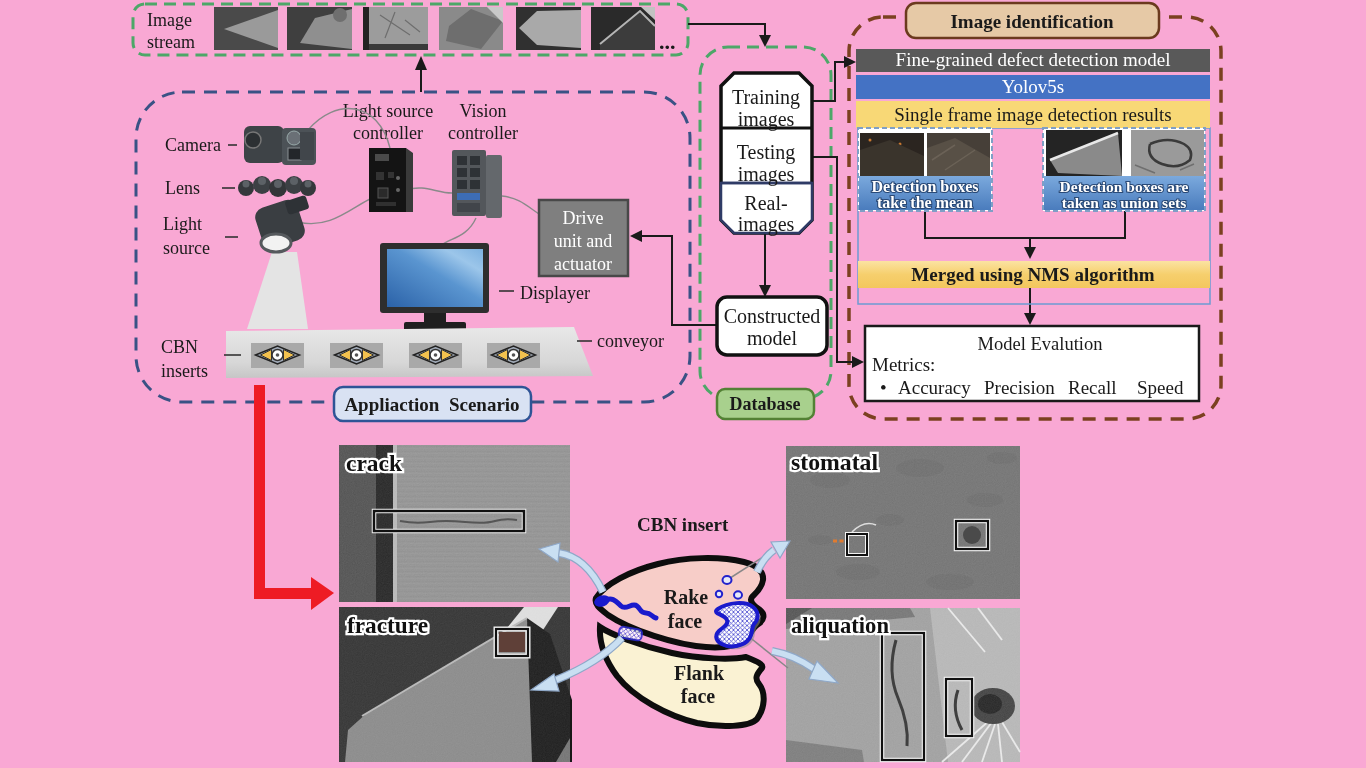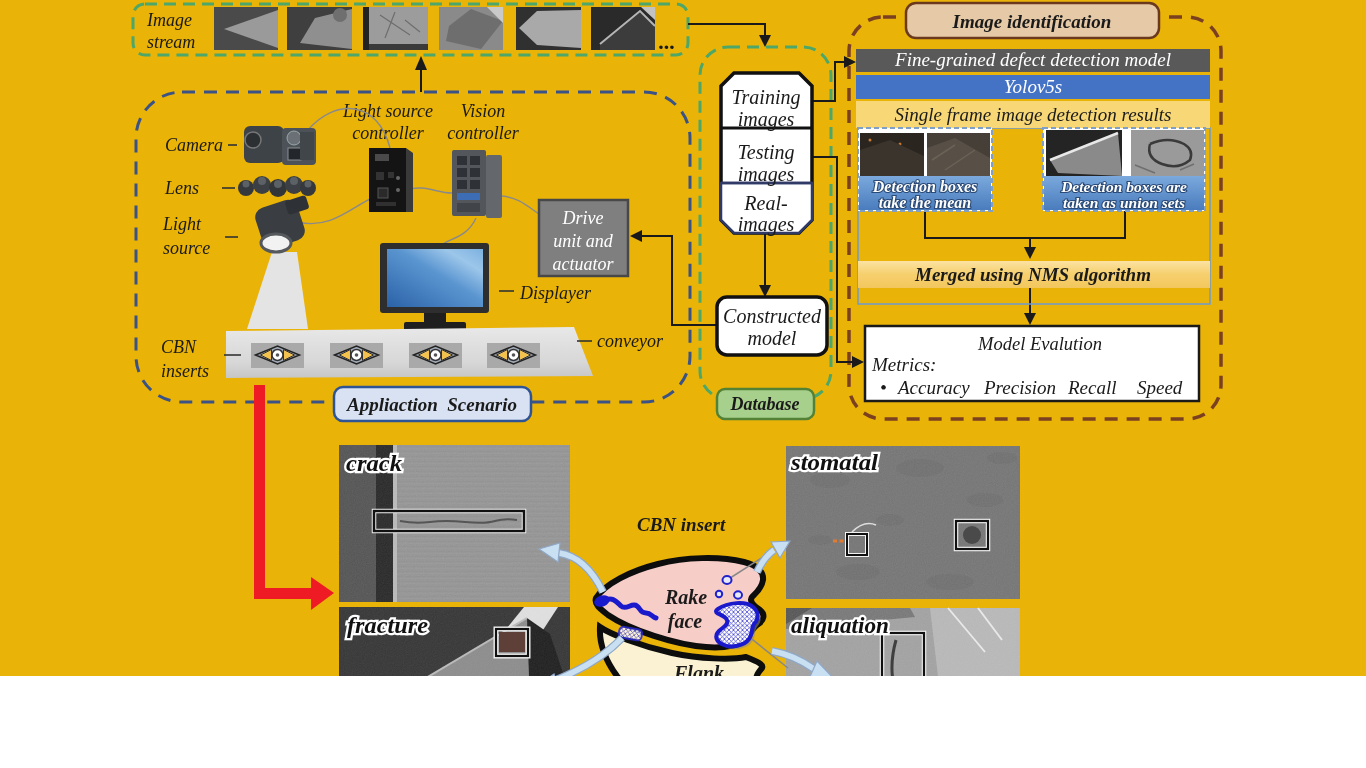--- a/index.html
+++ b/index.html
@@ -1,16 +1,16 @@
 <!DOCTYPE html>
 <html><head>
 <meta charset="utf-8">
 <style>
 html,body{margin:0;padding:0;background:#fff;}
-#page{position:relative;width:1366px;height:676px;background:#eab308;font-family:"Liberation Serif",serif;overflow:hidden;font-style:italic;}
+#page{position:relative;width:1366px;height:768px;background:#f9a8d4;font-family:"Liberation Serif",serif;overflow:hidden;}
 svg{position:absolute;left:0;top:0;}
 text{font-family:"Liberation Serif",serif;}
 </style>
 </head>
 <body>
 <div id="page">
 <svg width="1366" height="768" viewBox="0 0 1366 768" fill="#1a1a1a">
 <defs>
   <linearGradient id="screenG" x1="0" y1="1" x2="1" y2="0">
     <stop offset="0" stop-color="#2b62a8"></stop>

